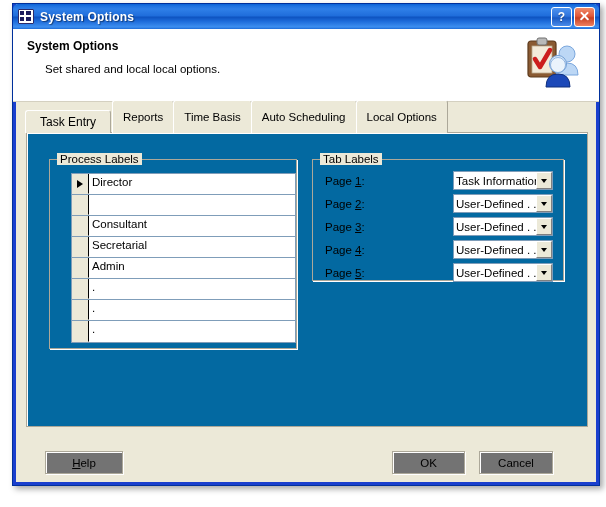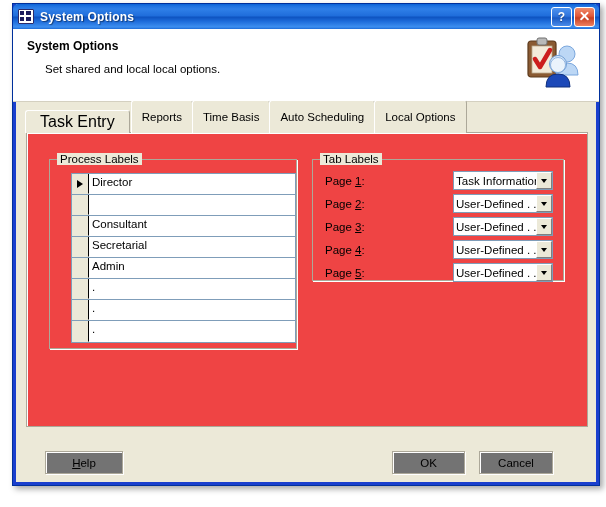--- a/index.html
+++ b/index.html
@@ -194,29 +194,29 @@
   .tab.selected {
     height: 23px;
     background: #ece9d8;
     margin: 0 1px 0 -1px;
     padding: 8px 14px;
     position: relative;
     z-index: 5;
     border-color: #aca899;
     border-top-color: #ffffff;
     border-left-color: #ffffff;
-    font-size: 16px;
+    font-size: 12px;
   }
 
   
   .tabpanel {
     position: relative;
     margin: -1px 11px 0 13px;
     height: 295px;
-    background: #ef4444;
+    background: #0369a1;
     border: 1px solid #aca899;
     border-top-color: #aca899;
     box-sizing: border-box;
     box-shadow: inset 1px 1px 0 #ffffff;
     z-index: 1;
   }
 
   
   .group {
     position: absolute;

